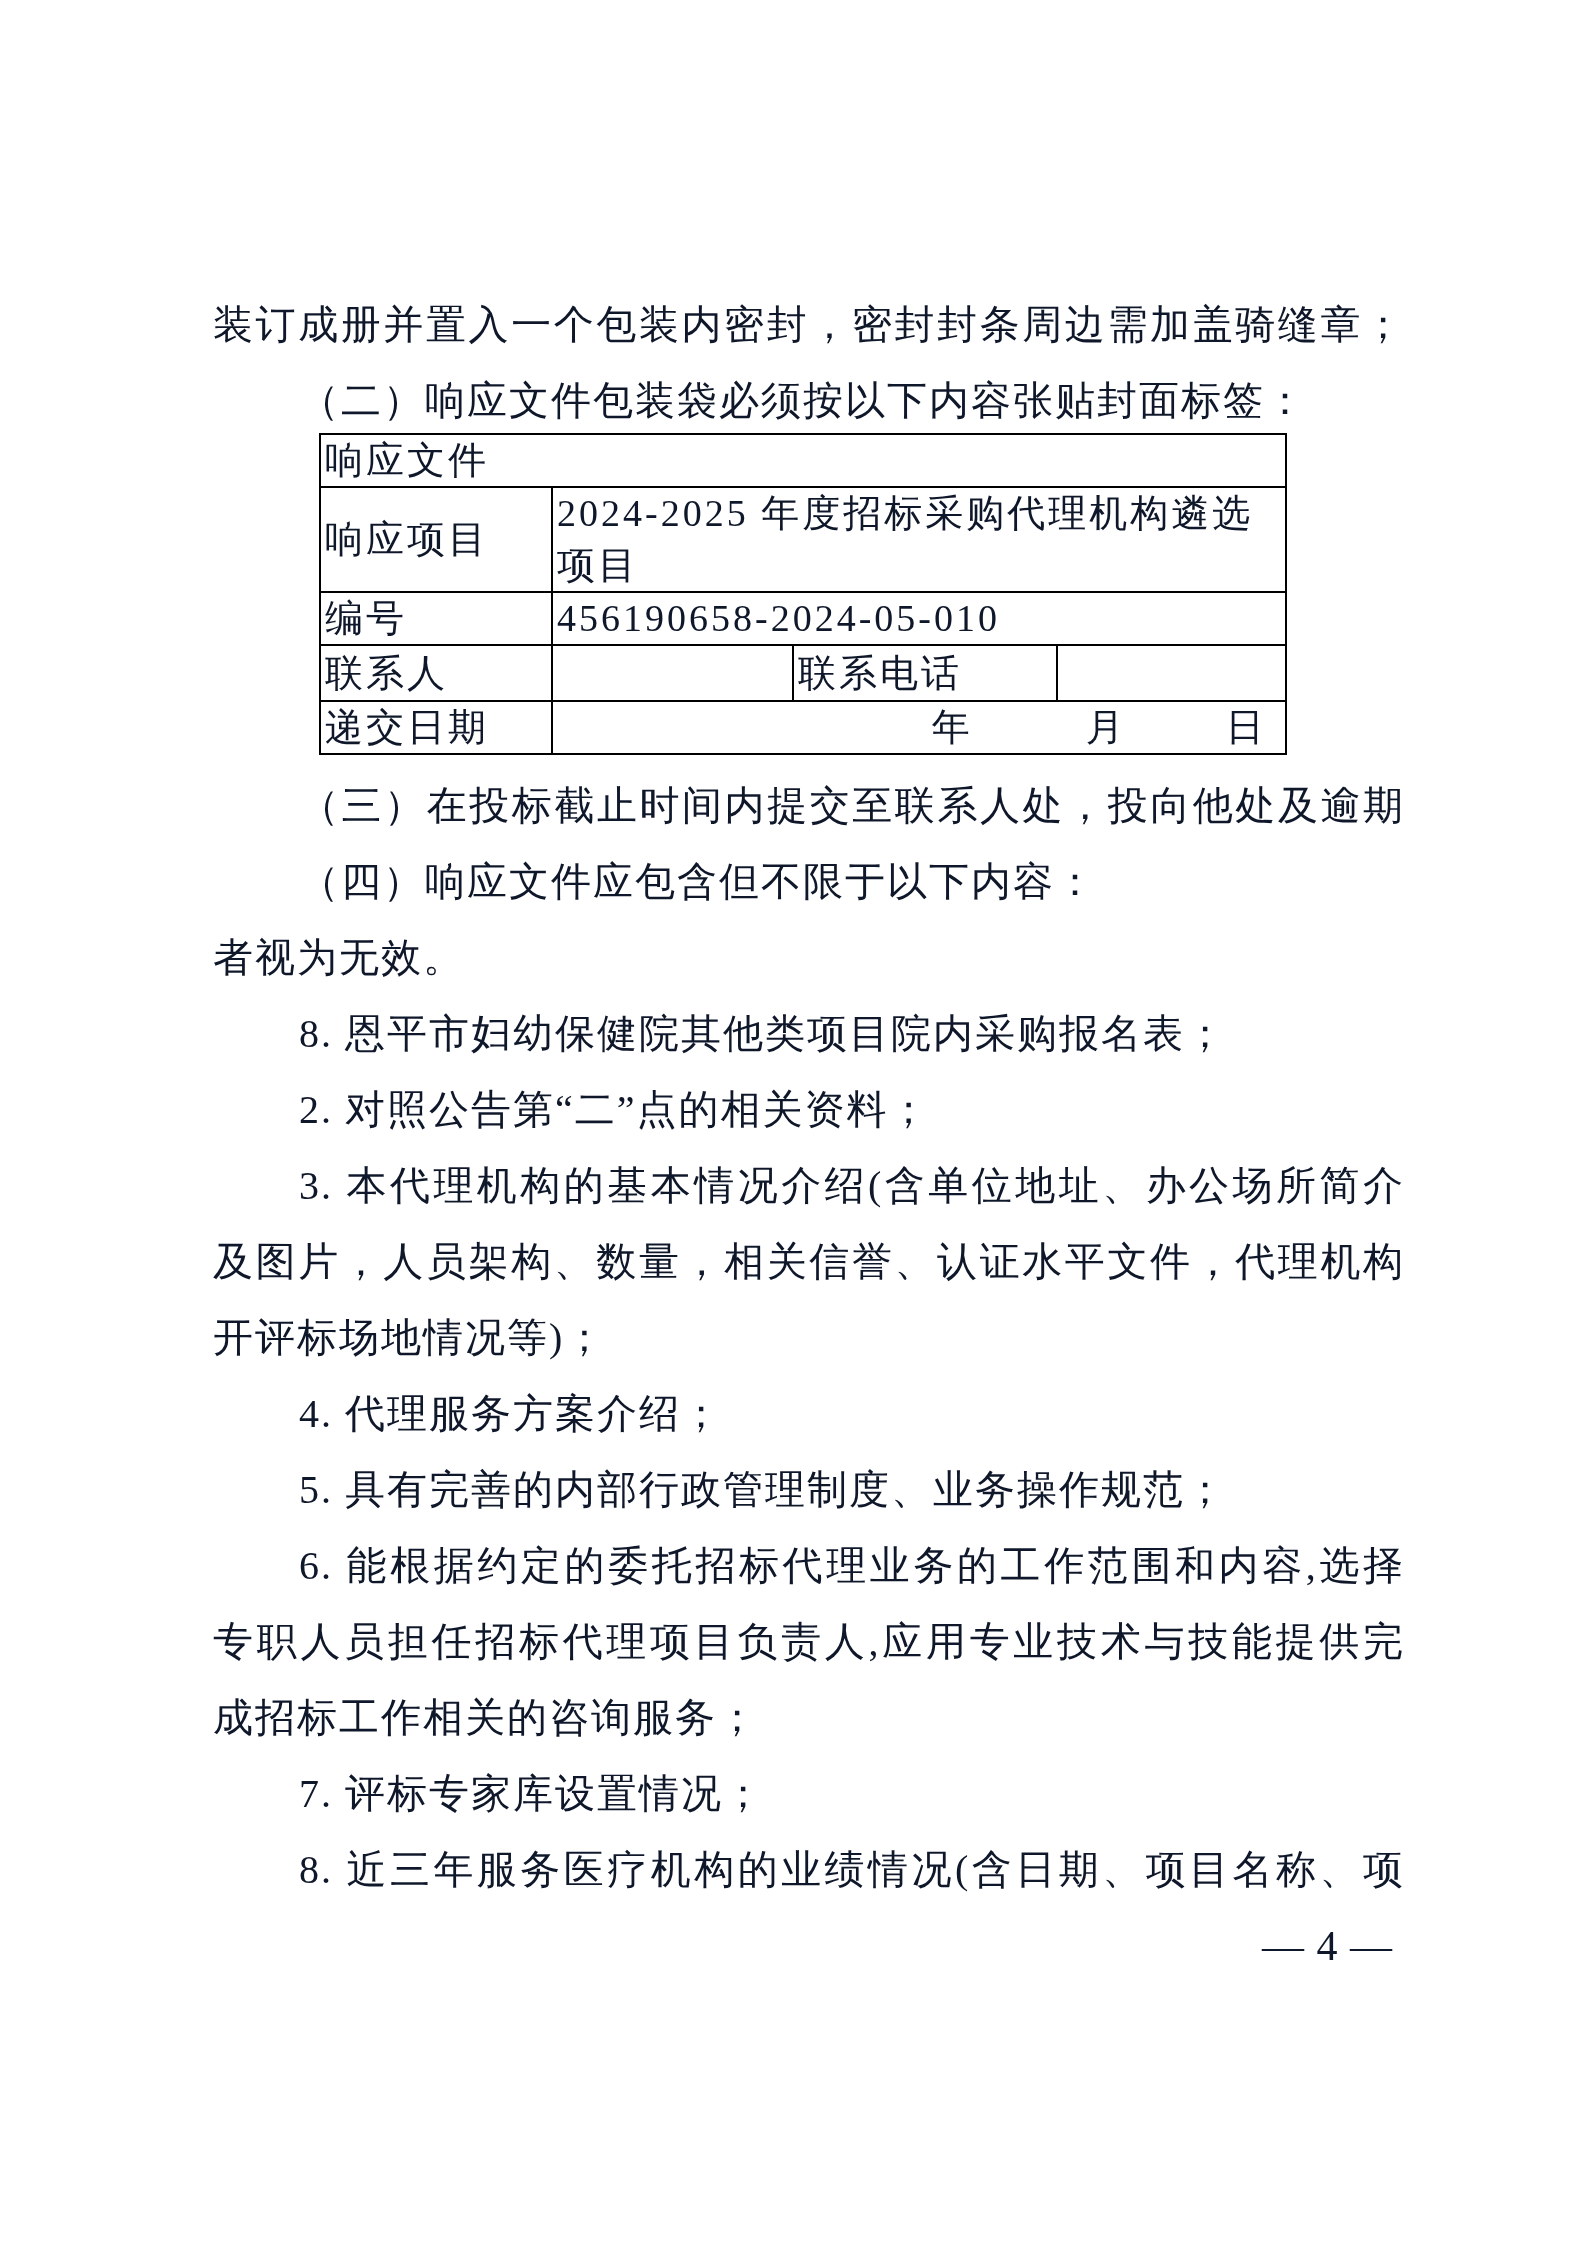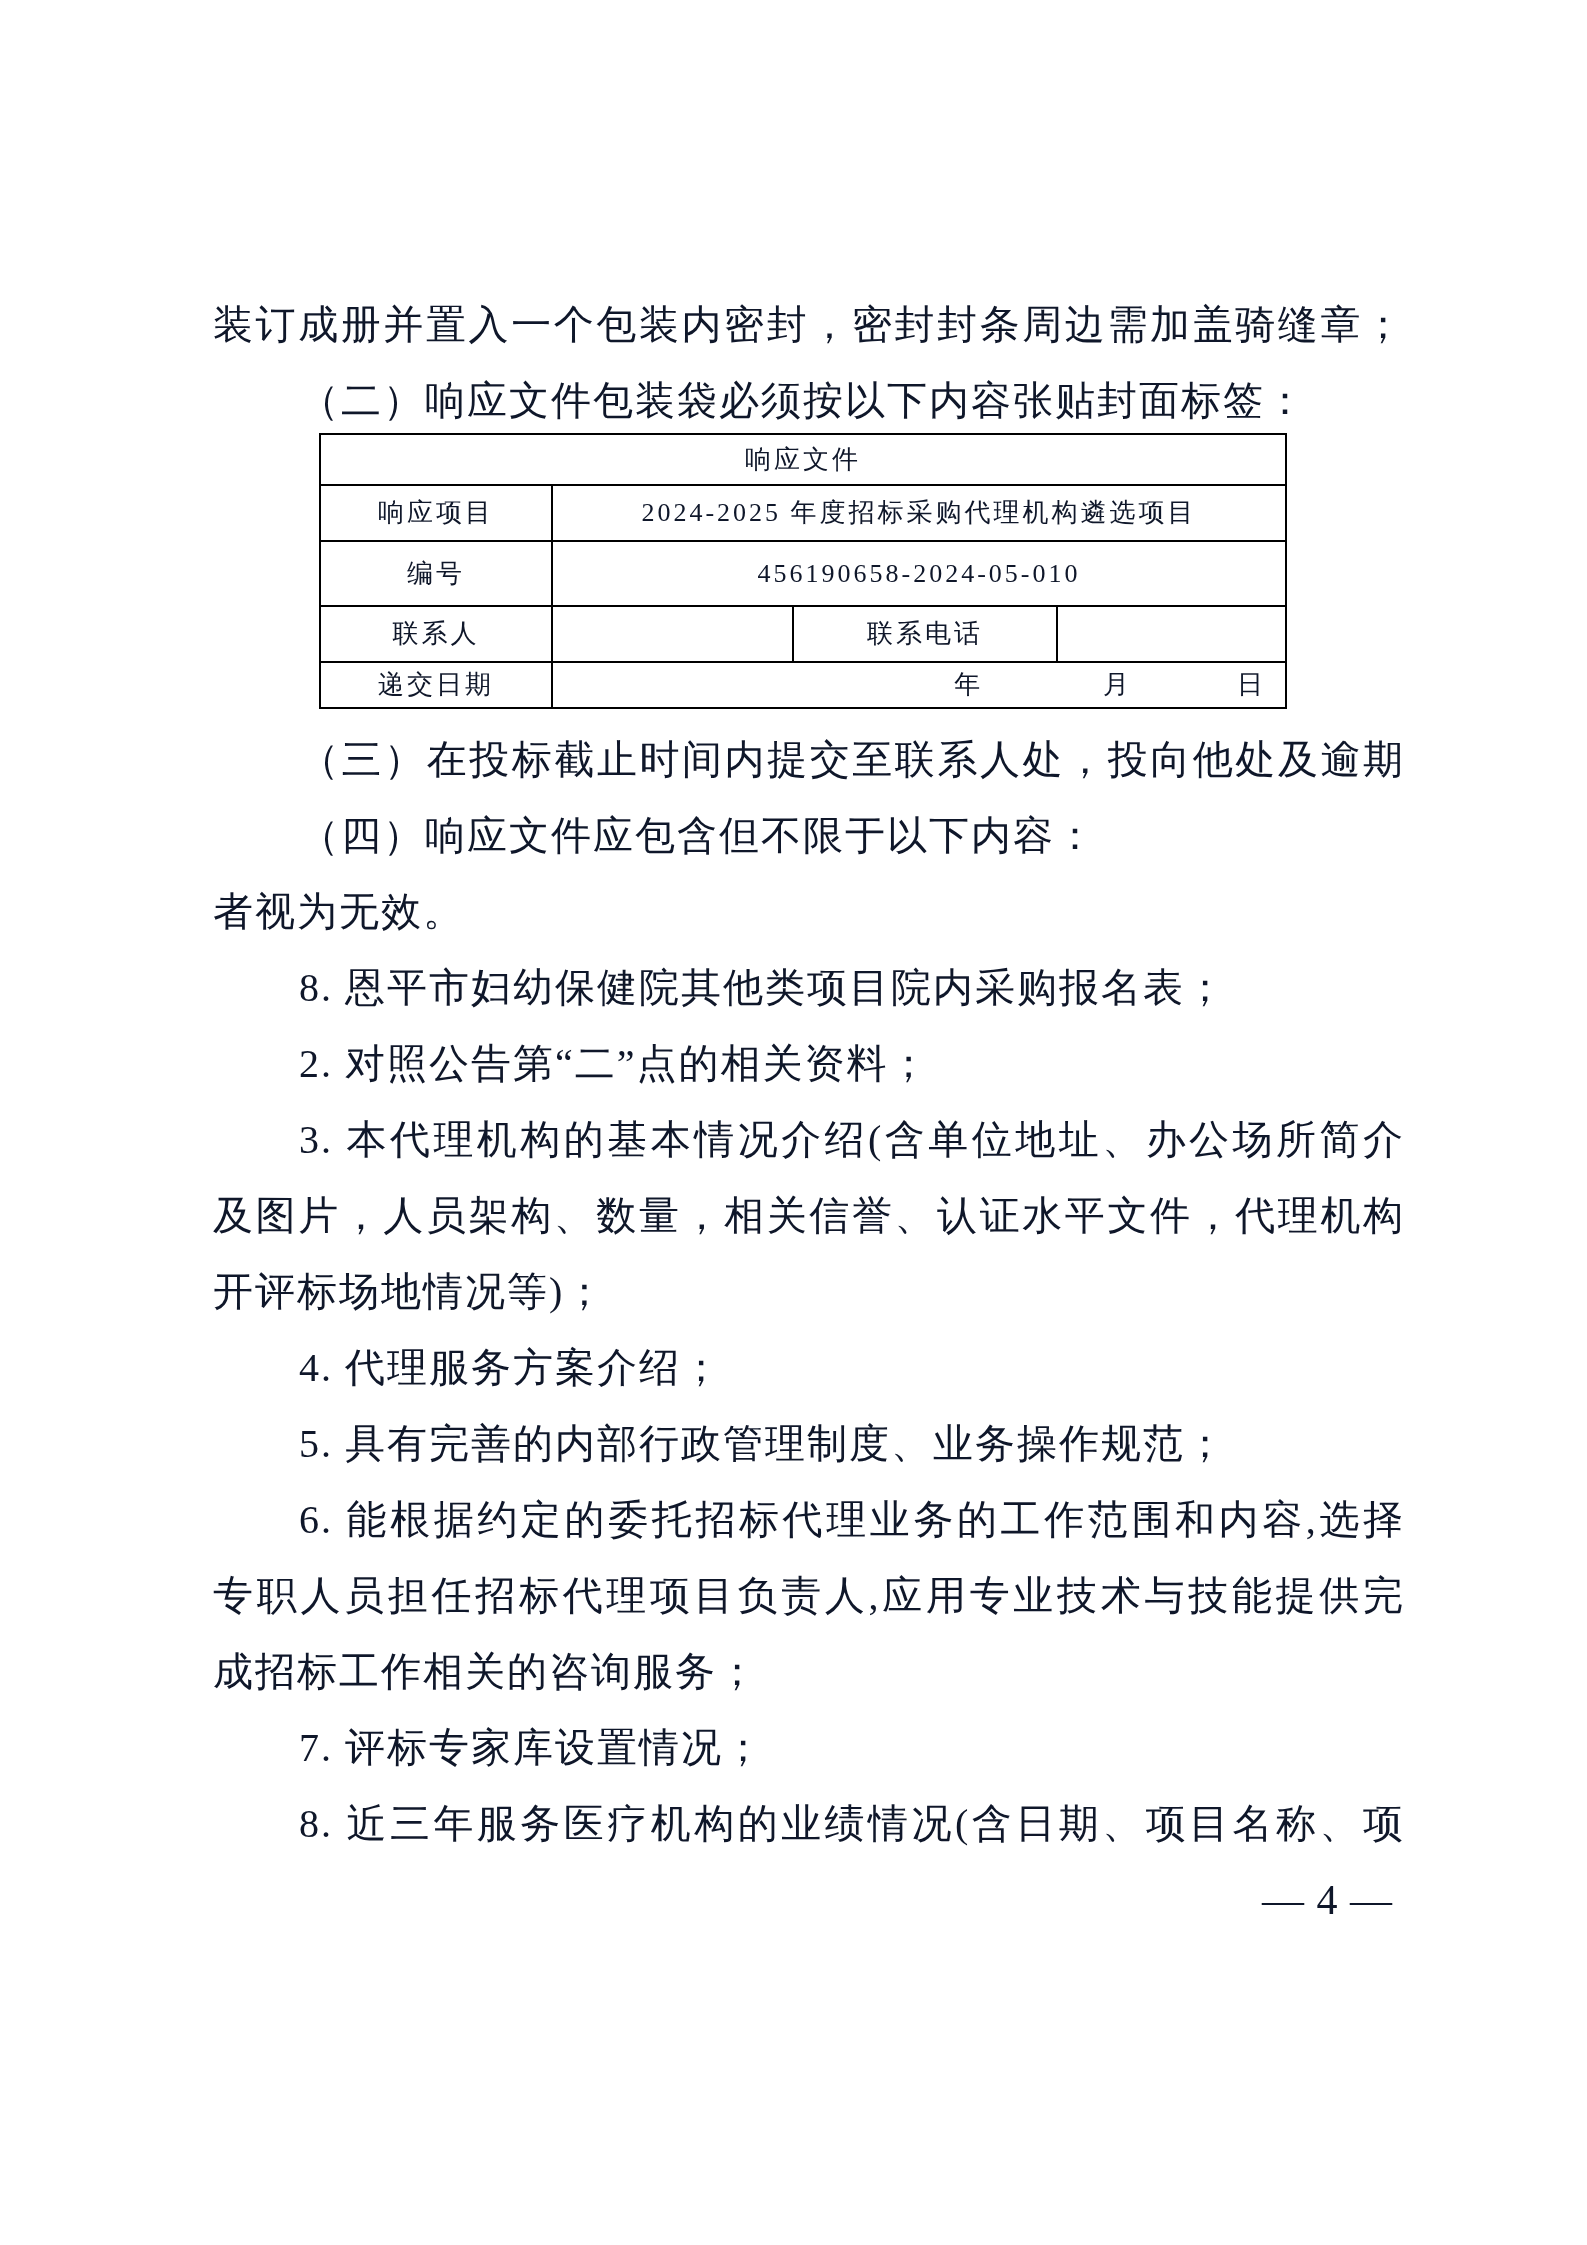--- a/index.html
+++ b/index.html
@@ -31,31 +31,30 @@
   .str { text-align-last: justify; white-space: normal; }
   table.cover {
     border-collapse: collapse;
     table-layout: fixed;
     width: 966px;
     margin: -6px 0 13px 106px;
     letter-spacing: 0;
   }
   table.cover td {
     border: 2px solid #000;
-    text-align: center;
     vertical-align: middle;
-    font-size: 26px;
+    font-size: 38px;
     line-height: 1.35;
     letter-spacing: 3px;
     padding: 0 4px;
     overflow: hidden;
   }
   .r-title td { height: 51px; font-size: 39px; }
   .r-proj  td { height: 56px; }
-  .r-num   td { height: 65px; }
+  .r-num   td { height: 53px; }
   .r-supp  td { height: 107px; }
   .r-cont  td { height: 56px; margin-top: 34px; }
   .r-date  td { height: 46px; }
   td.num-val { font-size: 40px; letter-spacing: 2px; }
   .date-flex {
     display: flex;
     align-items: center;
     width: 100%;
     height: 100%;
   }

